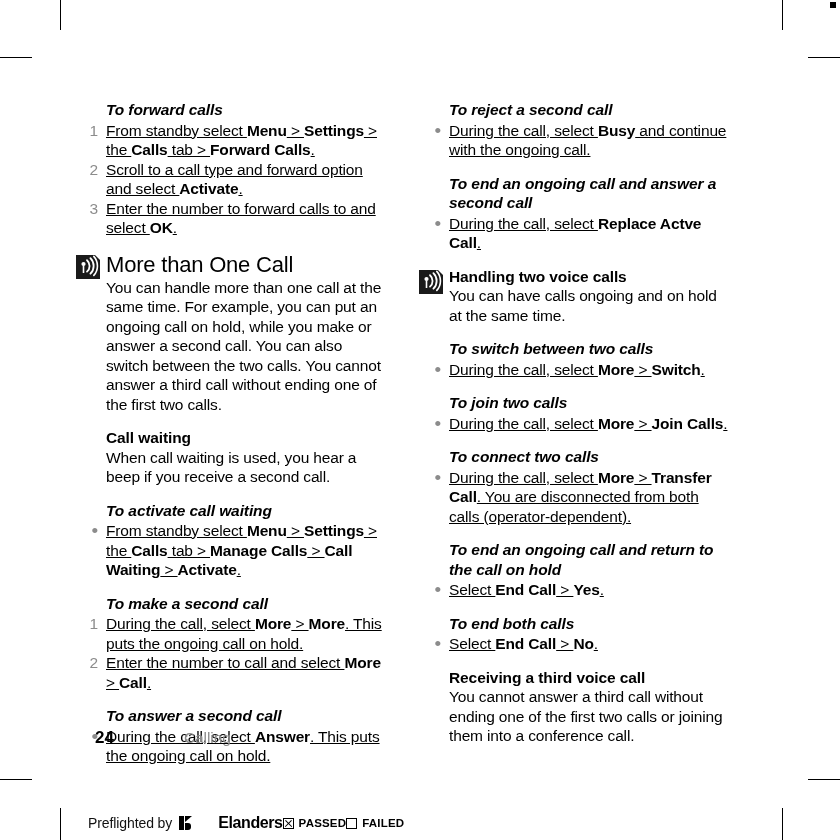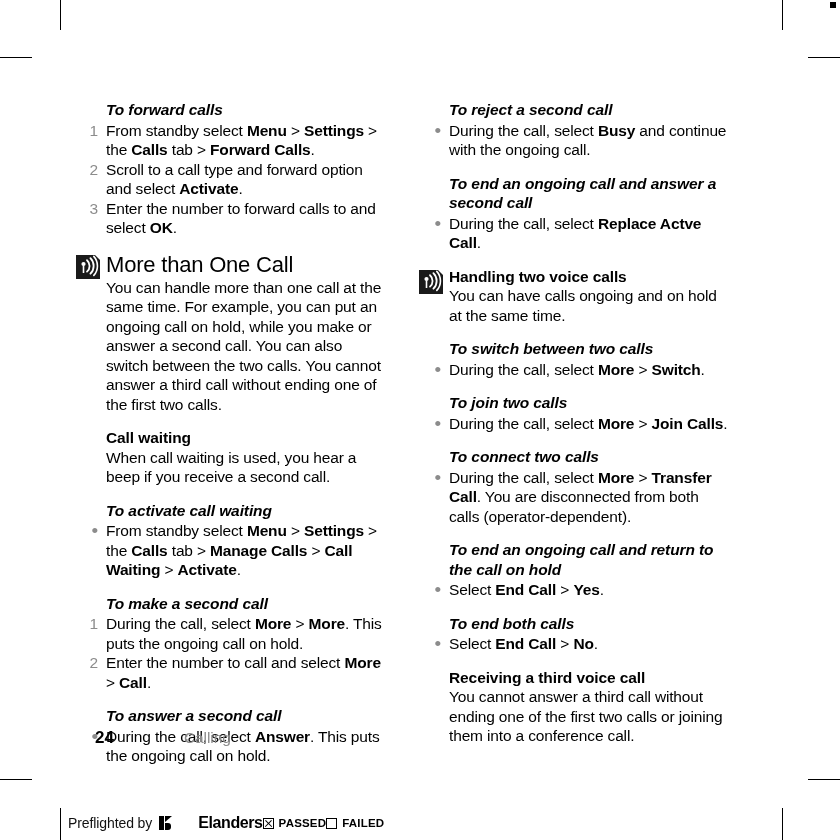--- a/index.html
+++ b/index.html
@@ -97,21 +97,21 @@
     color: #8c8c8c;
     font-size: 15.5px;
     line-height: 19.5px;
   }
   .li .marker.dot {
     top: 0;
     line-height: 19.5px;
     font-size: 19px;
   }
   b, .b { font-weight: bold; }
-  .gt { font-weight: normal; }
+  .gt { font-weight: normal; text-decoration: underline; }
 
   
   .icon-block { position: relative; }
   .note-icon {
     position: absolute;
     left: -6px;
     top: 3px;
     width: 24px;
     height: 24px;
   }
@@ -134,21 +134,21 @@
   }
   .chapter {
     font-size: 15.5px;
     color: #8c8c8c;
     letter-spacing: -0.1px;
   }
 
   
   .preflight {
     position: absolute;
-    left: 68px;
+    left: 88px;
     top: 812px;
     display: flex;
     align-items: center;
     height: 22px;
     white-space: nowrap;
   }
   .pf-text {
     font-size: 14px;
     color: #111111;
     letter-spacing: -0.1px;

